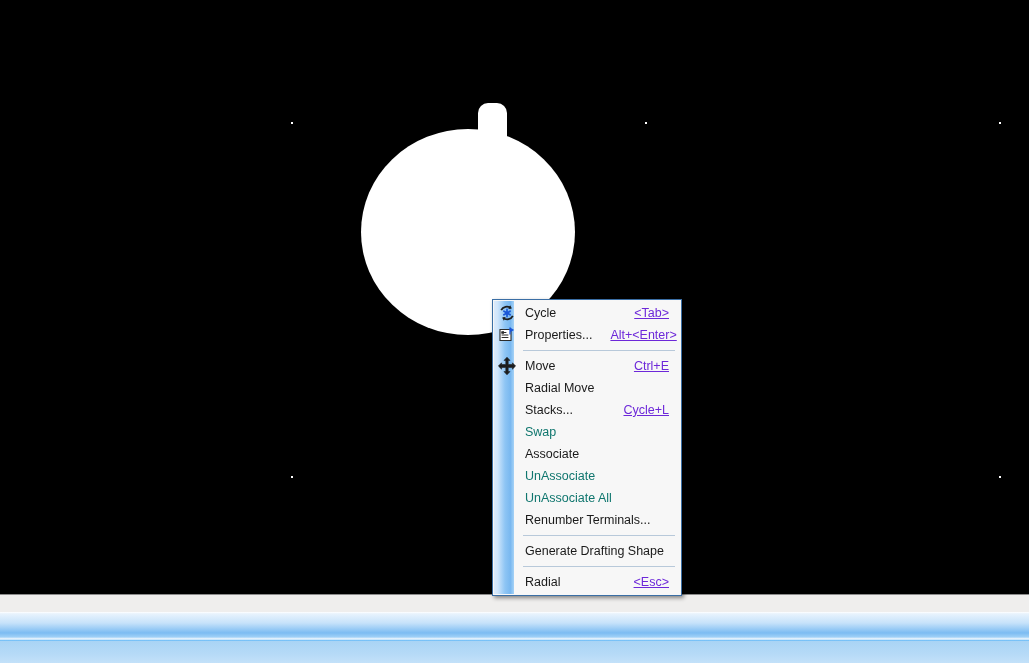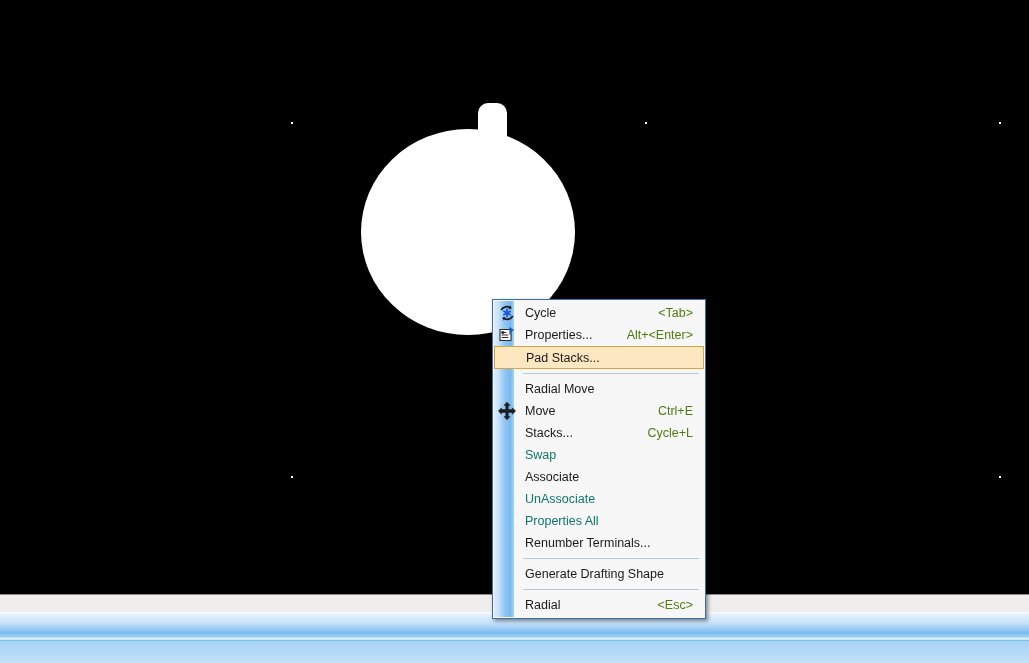--- a/index.html
+++ b/index.html
@@ -90,21 +90,21 @@
     width: 1029px;
     height: 22px;
     background: linear-gradient(to bottom, #a9d4f5 0%, #b6daf7 60%, #c3e1f9 100%);
   }
 
   
   #context-menu {
     position: absolute;
     left: 492px;
     top: 299px;
-    width: 214px;
+    width: 190px;
     background: #f7f7f7;
     border: 1px solid #3a6ea5;
     box-sizing: border-box;
     box-shadow: 2px 2px 4px rgba(0,0,0,0.45);
     padding: 2px 0 2px 0;
     z-index: 20;
   }
   #menu-gutter {
     position: absolute;
     left: 1px;
@@ -132,21 +132,22 @@
     color: #1a1a1a;
     white-space: nowrap;
     z-index: 2;
   }
   .menu-item .label {
     flex: 0 0 auto;
   }
   .menu-item .accel {
     margin-left: auto;
     padding-left: 18px;
-    color: #4d7c0f;
+    color: #6d28d9;
+    text-decoration: underline;
   }
   .menu-item.disabled .label,
   .menu-item.disabled .accel {
     color: #0f766e;
   }
   .menu-item.highlighted {
     background: #fde7c0;
     border: 1px solid #d9a441;
     margin: 0 1px;
     padding-left: 31px;
@@ -220,49 +221,46 @@
               <line x1="5" y1="10" x2="11" y2="10"></line>
               <line x1="5" y1="12.5" x2="11" y2="12.5"></line>
             </g>
             <rect x="4.4" y="6.2" width="2.6" height="2.6" fill="#2b2b2b"></rect>
             <path d="M13 2.6l4.2 2.3-4.2 2.4z" fill="#1a56d6"></path>
             <line x1="13" y1="2.6" x2="13" y2="9.4" stroke="#1a56d6" stroke-width="1.3"></line>
           </svg></span>
         <span class="label">Properties...</span>
         <span class="accel">Alt+&lt;Enter&gt;</span>
       </div>
-      <div class="menu-item highlighted">
-        <span class="label">Pad Stacks...</span>
-      </div>
       <div class="menu-sep"></div>
-      <div class="menu-item">
-        <span class="label">Radial Move</span>
-      </div>
       <div class="menu-item">
         <span class="menu-icon"><svg width="20" height="20" viewBox="0 0 20 20">
             <path d="M10 1.2l3 3.2h-1.8v4.2h4.2V6.8l3.2 3.2-3.2 3.2v-1.8h-4.2v4.2H13l-3 3.2-3-3.2h1.8v-4.2H4.6v1.8L1.4 10l3.2-3.2v1.8h4.2V4.4H7z" fill="#1d1d1d" stroke="#1d1d1d" stroke-width="0.6" stroke-linejoin="round"></path>
           </svg></span>
         <span class="label">Move</span>
         <span class="accel">Ctrl+E</span>
       </div>
       <div class="menu-item">
+        <span class="label">Radial Move</span>
+      </div>
+      <div class="menu-item">
         <span class="label">Stacks...</span>
         <span class="accel">Cycle+L</span>
       </div>
       <div class="menu-item disabled">
         <span class="label">Swap</span>
       </div>
       <div class="menu-item">
         <span class="label">Associate</span>
       </div>
       <div class="menu-item disabled">
         <span class="label">UnAssociate</span>
       </div>
       <div class="menu-item disabled">
-        <span class="label">Properties All</span>
+        <span class="label">UnAssociate All</span>
       </div>
       <div class="menu-item">
         <span class="label">Renumber Terminals...</span>
       </div>
       <div class="menu-sep"></div>
       <div class="menu-item">
         <span class="label">Generate Drafting Shape</span>
       </div>
       <div class="menu-sep"></div>
       <div class="menu-item">

